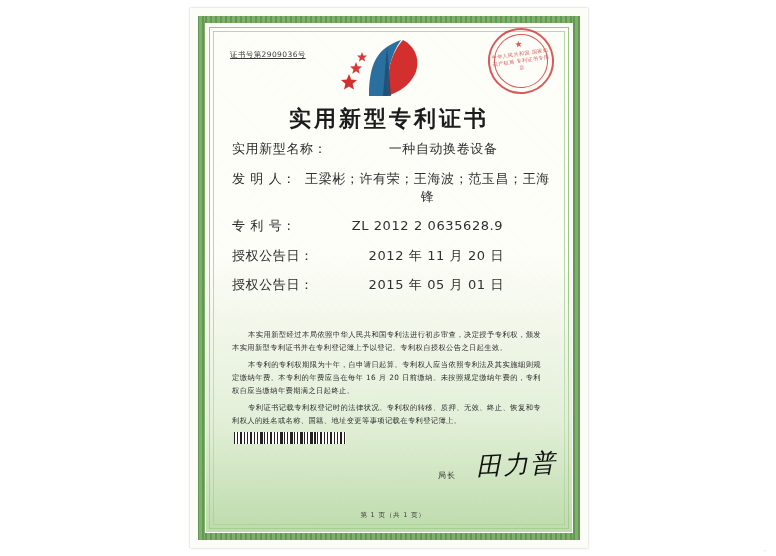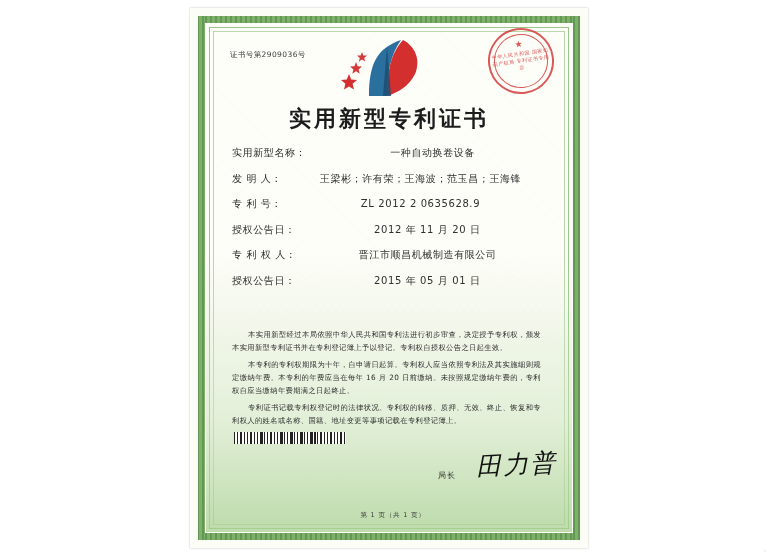--- a/index.html
+++ b/index.html
@@ -74,20 +74,21 @@
     pointer-events: none;
   }
   
   .cert-no {
     position: absolute;
     left: 40px;
     top: 42px;
     font-size: 7.5px;
     color: #3a3a3a;
     letter-spacing: 0.4px;
+    text-decoration: underline;
   }
   
   .seal-top {
     position: absolute;
     right: 34px;
     top: 20px;
     width: 62px;
     height: 62px;
     border-radius: 50%;
     border: 2px solid #cf2d2d;
@@ -136,22 +137,22 @@
     font-size: 22px;
     font-weight: bold;
     color: #1c1c1c;
     letter-spacing: 3px;
   }
   
   .fields {
     position: absolute;
     left: 42px;
     right: 34px;
-    top: 138px;
-    font-size: 10px;
+    top: 132px;
+    font-size: 13px;
     color: #2b2b2b;
   }
   .field-row {
     display: flex;
     align-items: baseline;
     margin-bottom: 11.5px;
     letter-spacing: 0.6px;
   }
   .field-label {
     white-space: nowrap;
@@ -277,24 +278,20 @@
       </div>
       <div class="field-row">
         <span class="field-label">专 利 号：</span>
         <span class="field-value">ZL 2012 2 0635628.9</span>
       </div>
       <div class="field-row">
         <span class="field-label">授权公告日：</span>
         <span class="field-value">2012 年 11 月 20 日</span>
       </div>
       <div class="field-row">
-        <span class="field-label">专 利 权 人：</span>
-        <span class="field-value">晋江市顺昌机械制造有限公司</span>
-      </div>
-      <div class="field-row">
         <span class="field-label">授权公告日：</span>
         <span class="field-value">2015 年 05 月 01 日</span>
       </div>
     </div>
 
     <div class="body-text">
       <p>本实用新型经过本局依照中华人民共和国专利法进行初步审查，决定授予专利权，颁发本实用新型专利证书并在专利登记簿上予以登记。专利权自授权公告之日起生效。</p>
       <p>本专利的专利权期限为十年，自申请日起算。专利权人应当依照专利法及其实施细则规定缴纳年费。本专利的年费应当在每年 16 月 20 日前缴纳。未按照规定缴纳年费的，专利权自应当缴纳年费期满之日起终止。</p>
       <p>专利证书记载专利权登记时的法律状况。专利权的转移、质押、无效、终止、恢复和专利权人的姓名或名称、国籍、地址变更等事项记载在专利登记簿上。</p>
     </div>

